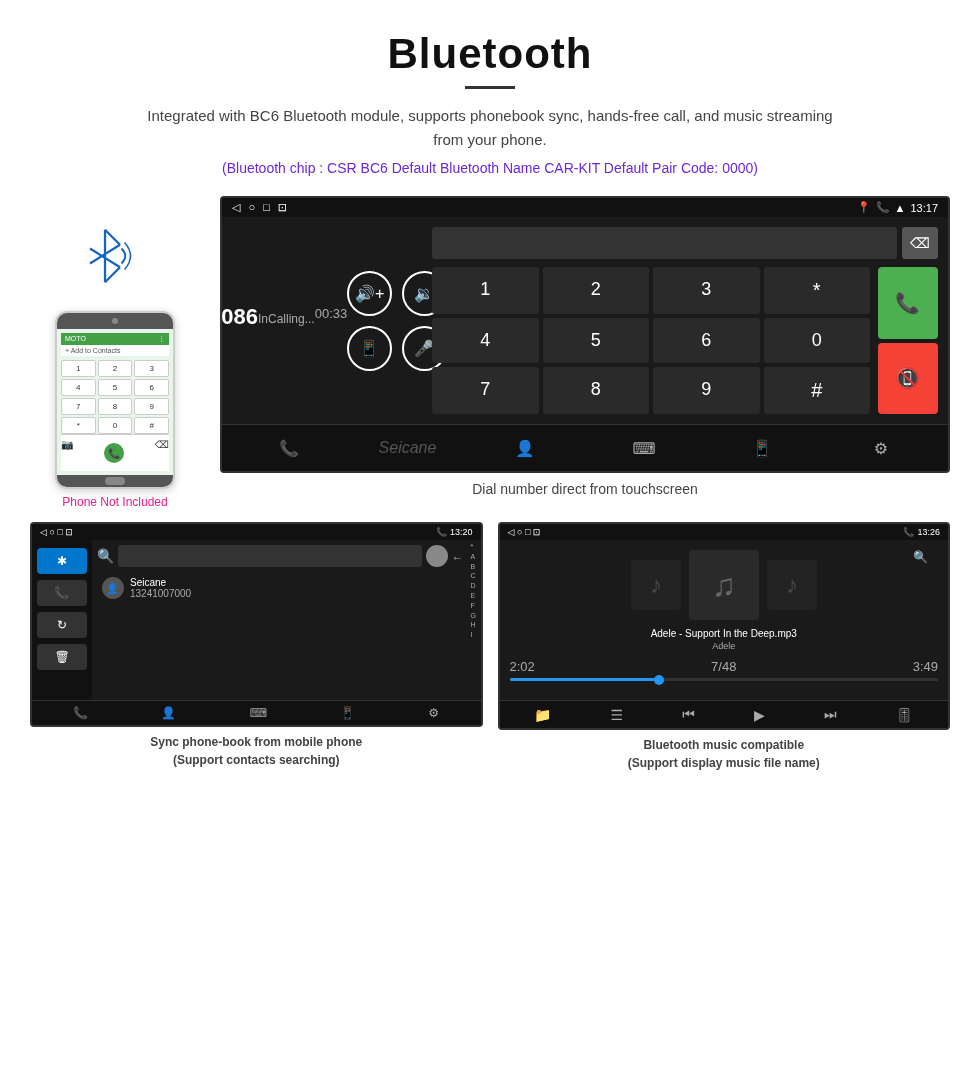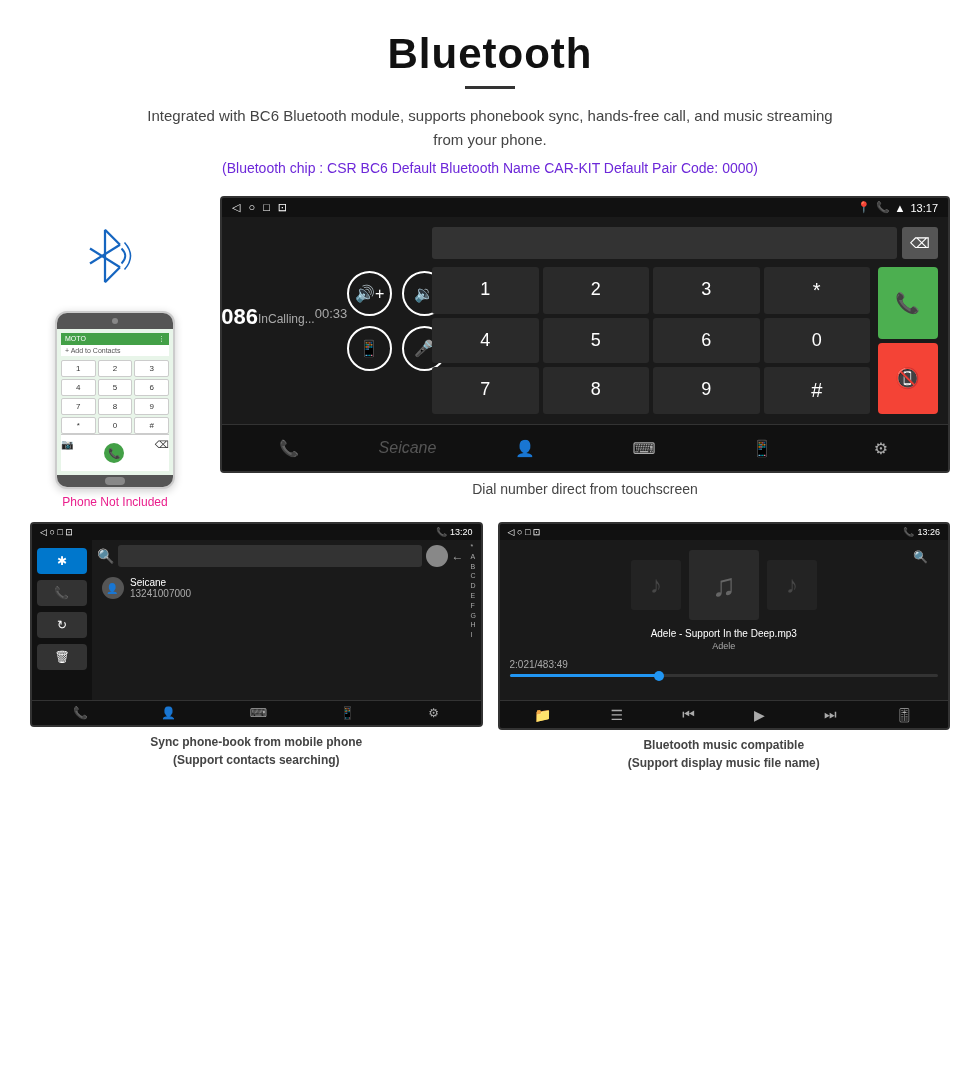--- a/index.html
+++ b/index.html
@@ -521,22 +521,23 @@
       margin-bottom: 8px;
     }
     .music-search-icon {
       color: #aaa;
       font-size: 12px;
       position: absolute;
       right: 20px;
     }
     .music-track-info {
       display: flex;
+      justify-content: space-between;
       width: 100%;
-      font-size: 10px;
+      font-size: 13px;
       color: #aaa;
       margin-bottom: 4px;
     }
     .music-progress-bar {
       width: 100%;
       height: 3px;
       background: #333;
       border-radius: 2px;
       margin-bottom: 8px;
       position: relative;
@@ -813,21 +814,21 @@
           </div>
           <div class="music-album side-album">
             <span class="music-note-icon">♪</span>
           </div>
         </div>
         <span class="music-search-icon">🔍</span>
         <div class="music-song-name">Adele - Support In the Deep.mp3</div>
         <div class="music-artist">Adele</div>
         <div class="music-track-info">
           <span>2:02</span>
-          <span>1/48</span>
+          <span>7/48</span>
           <span>3:49</span>
         </div>
         <div class="music-progress-bar">
           <div class="music-progress-fill"></div>
           <div class="music-progress-dot"></div>
         </div>
       </div>
 
       <div class="music-bottom-nav">
         <span class="music-nav-item">📁</span>

